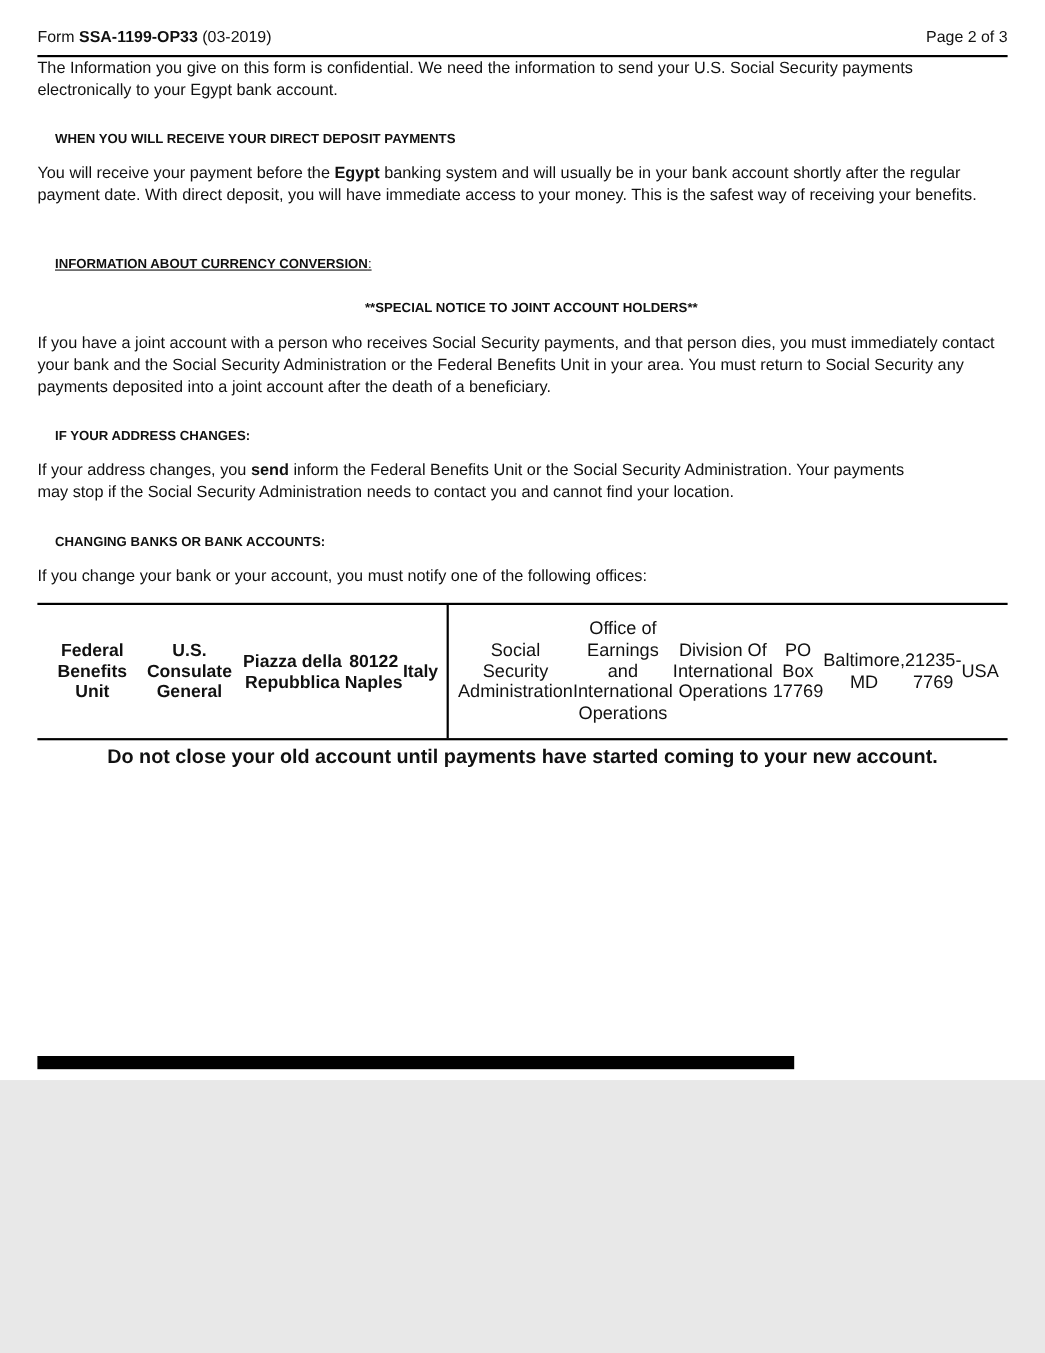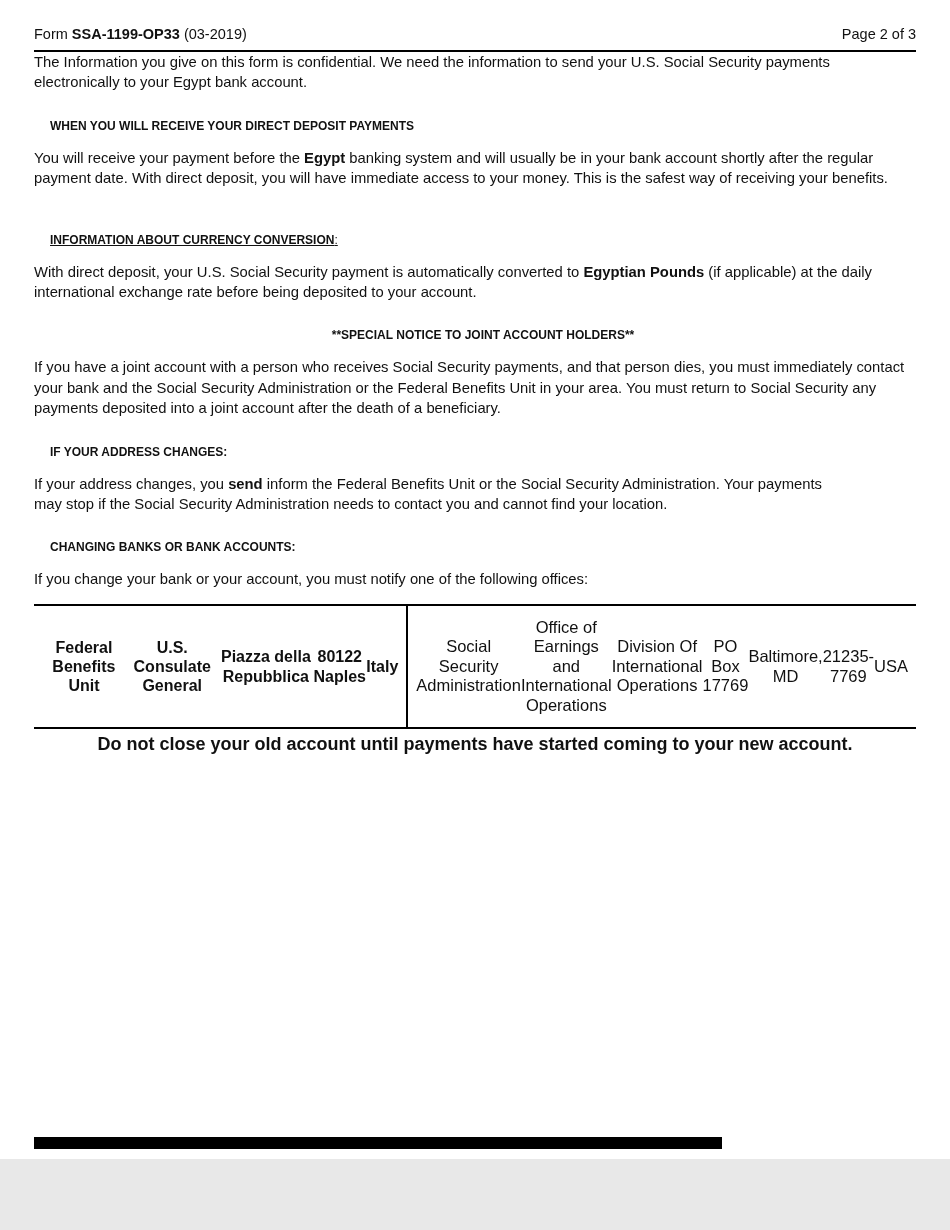--- a/index.html
+++ b/index.html
@@ -1,19 +1,19 @@
 <!DOCTYPE html>
 <html><head>
 <meta charset="utf-8">
 <style>
   * { margin: 0; padding: 0; box-sizing: border-box; }
   html, body { background: #e8e8e8; }
   .page {
     width: 950px;
-    height: 1159px;
+    height: 982px;
     margin: 0 auto;
     background: #ffffff;
     color: #111111;
     font-family: "Liberation Sans", sans-serif;
     position: relative;
     padding: 0 34px;
     overflow: hidden;
   }
   .topbar {
     display: flex;
@@ -104,23 +104,20 @@
   <p class="para">The Information you give on this form is confidential. We need the information to send your U.S. Social Security payments electronically to your Egypt bank account.</p>
 
   <h2 class="h2">WHEN YOU WILL RECEIVE YOUR DIRECT DEPOSIT PAYMENTS</h2>
   <p class="para">
     <span>You will receive your payment before the </span><b>Egypt</b><span> banking system and will usually be in your bank account shortly after the regular payment date. With direct deposit, you will have immediate access to your money. This is the safest way of receiving your benefits.</span>
   </p>
 
   <h2 class="h2 big-gap">
     <span>INFORMATION ABOUT CURRENCY CONVERSION</span><span class="colon">:</span>
   </h2>
-  <p class="para">
-    <span>With direct deposit, your U.S. Social Security payment is automatically converted to </span><b>Egyptian Pounds</b><span> (if applicable) at the daily international exchange rate before being deposited to your account.</span>
-  </p>
 
   <h2 class="h2 center">**SPECIAL NOTICE TO JOINT ACCOUNT HOLDERS**</h2>
   <p class="para">If you have a joint account with a person who receives Social Security payments, and that person dies, you must immediately contact your bank and the Social Security Administration or the Federal Benefits Unit in your area. You must return to Social Security any payments deposited into a joint account after the death of a beneficiary.</p>
 
   <h2 class="h2">IF YOUR ADDRESS CHANGES:</h2>
   <p class="para narrow">
     <span>If your address changes, you </span><b>send</b><span> inform the Federal Benefits Unit or the Social Security Administration. Your payments may stop if the Social Security Administration needs to contact you and cannot find your location.</span>
   </p>
 
   <h2 class="h2">CHANGING BANKS OR BANK ACCOUNTS:</h2>

